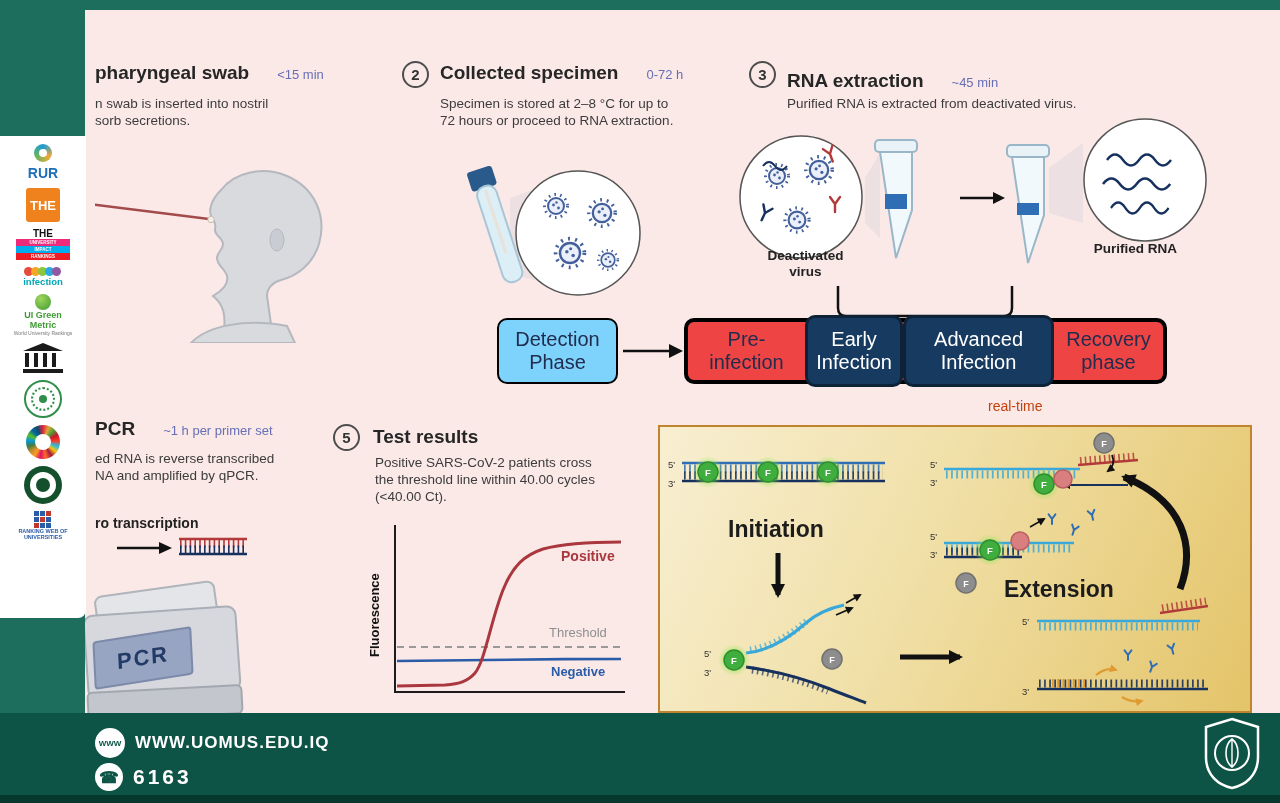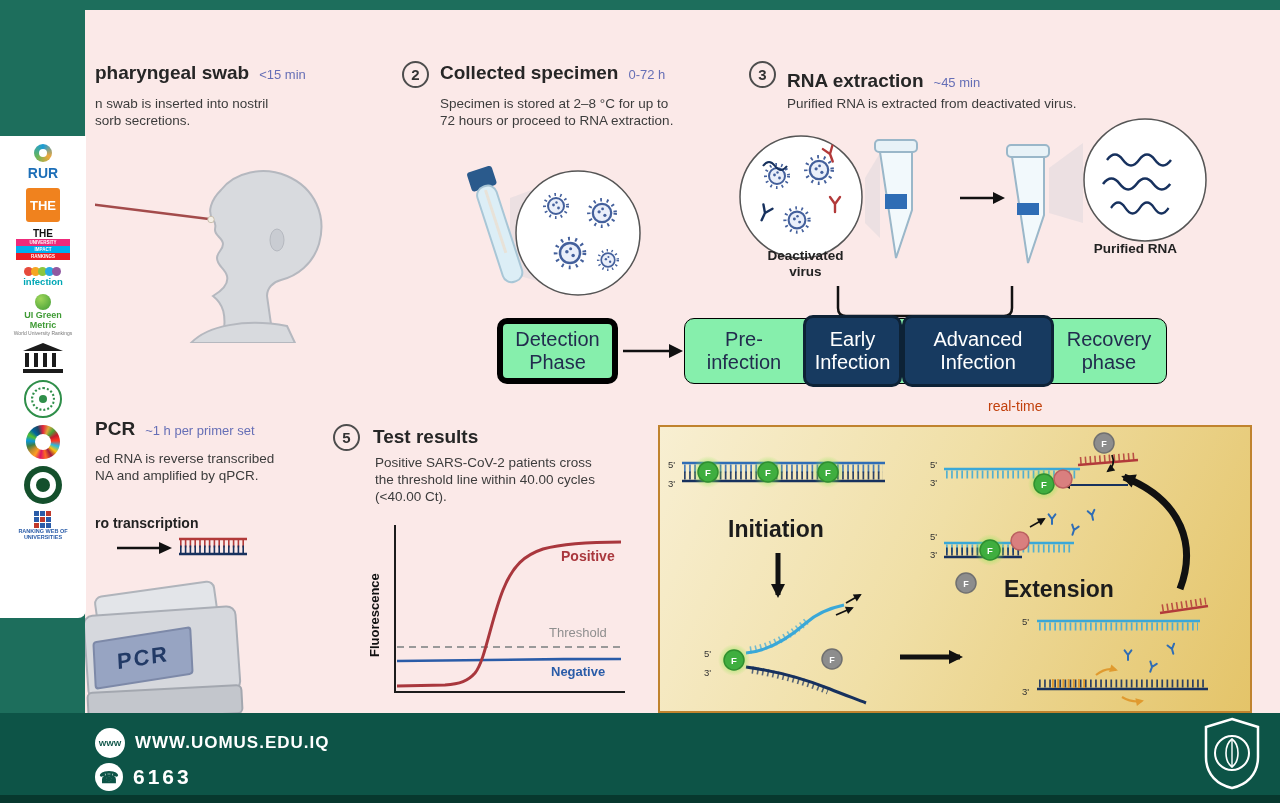--- a/index.html
+++ b/index.html
@@ -37,32 +37,32 @@
        background:conic-gradient(#e5243b,#dda63a,#4c9f38,#c5192d,#ff3a21,#26bde2,#fcc30b,#a21942,#fd6925,#dd1367,#fd9d24,#bf8b2e,#3f7e44,#0a97d9,#56c02b,#00689d,#19486a,#e5243b);
        display:flex;align-items:center;justify-content:center;}
   .sdg-in{width:16px;height:16px;border-radius:50%;background:#fff;}
   .ae{width:38px;height:38px;border-radius:50%;background:#14502c;display:flex;align-items:center;justify-content:center;}
   .ae-in{width:26px;height:26px;border-radius:50%;background:#fff;display:flex;align-items:center;justify-content:center;}
   .ae-core{width:14px;height:14px;border-radius:50%;background:#14502c;}
   .web-cubes{width:17px;height:17px;display:grid;grid-template-columns:repeat(3,1fr);grid-template-rows:repeat(3,1fr);gap:1px;}
   .web-cubes div{width:100%;height:100%;}
   .web-txt{color:#2a5ca8;font-weight:bold;font-size:5.5px;line-height:6px;text-align:center;}
   
-  .titlerow{display:flex;align-items:baseline;gap:10px;white-space:nowrap;}
+  .titlerow{display:flex;align-items:baseline;gap:28px;white-space:nowrap;}
   .title{font-size:19px;font-weight:bold;color:#262626;}
   .time{font-size:13px;color:#666fb6;}
   .body{font-size:13.5px;color:#3c3c3c;line-height:17px;}
   .boldlabel{font-size:13.5px;font-weight:bold;color:#222;line-height:16px;}
   .numcircle{width:27px;height:27px;border-radius:50%;border:2px solid #4d4d4d;color:#333;
              font-weight:bold;font-size:15px;display:flex;align-items:center;justify-content:center;box-sizing:border-box;}
   
-  .phasebox{background:#86efac;border:6px solid #000000;border-radius:10px;box-sizing:border-box;
+  .phasebox{background:#7dd3fc;border:2px solid #000000;border-radius:10px;box-sizing:border-box;
             display:flex;flex-direction:column;align-items:center;justify-content:center;
             font-size:20px;color:#222c4e;line-height:23px;}
-  .phases{display:flex;align-items:center;background:#86efac;border:1px solid #000000;border-radius:10px;
+  .phases{display:flex;align-items:center;background:#ef4444;border:4px solid #000000;border-radius:10px;
           box-sizing:border-box;}
   .phase{display:flex;flex-direction:column;align-items:center;justify-content:center;
          font-size:20px;color:#222c4e;line-height:23px;box-sizing:border-box;}
   .phase.dark{background:#173a60;border:3px solid #0d2236;border-radius:10px;color:#fff;height:72px;}
   .realtime{font-size:14px;color:#c2410c;}
   
   .ypanel{position:absolute;left:573px;top:415px;width:594px;height:288px;box-sizing:border-box;
           border:2px solid #c0832e;background:linear-gradient(115deg,#f8efd2 0%,#f0dfa6 45%,#e4c469 100%);}
   
   .machine{position:absolute;left:0px;top:578px;width:158px;height:135px;}

